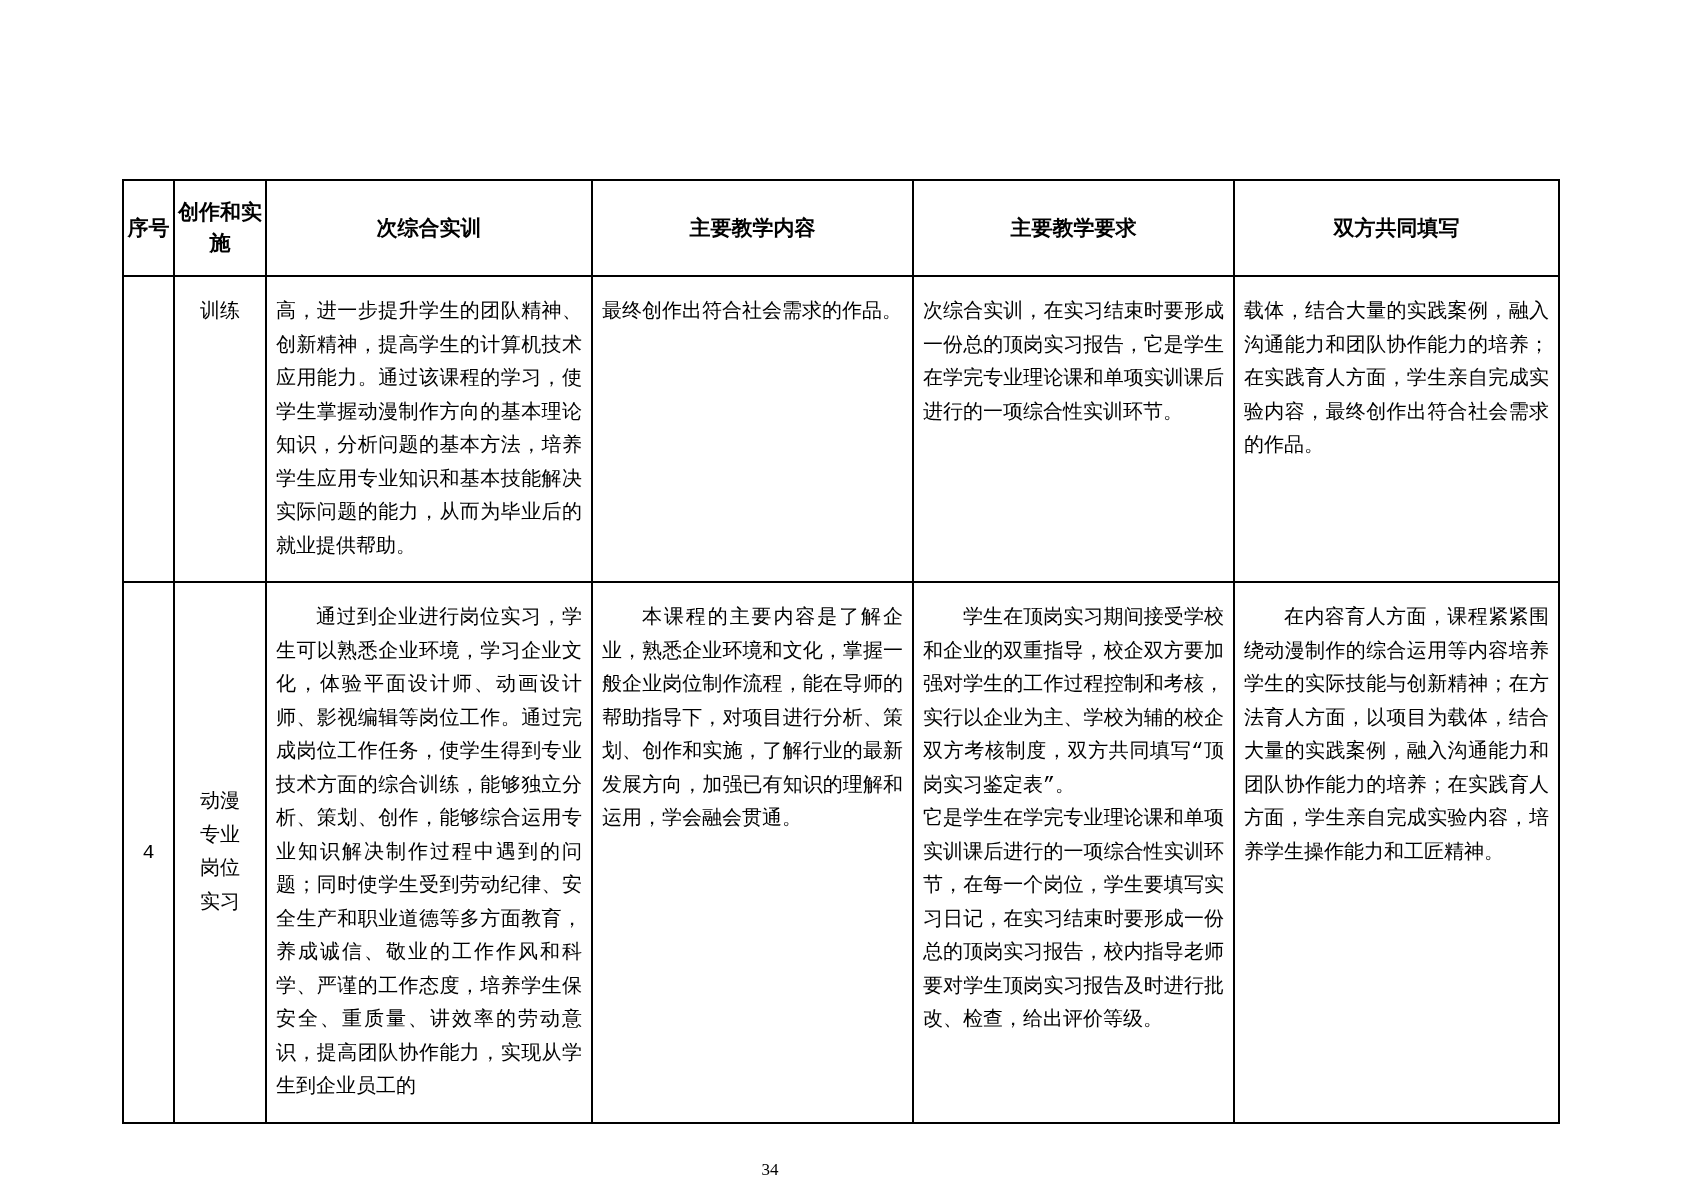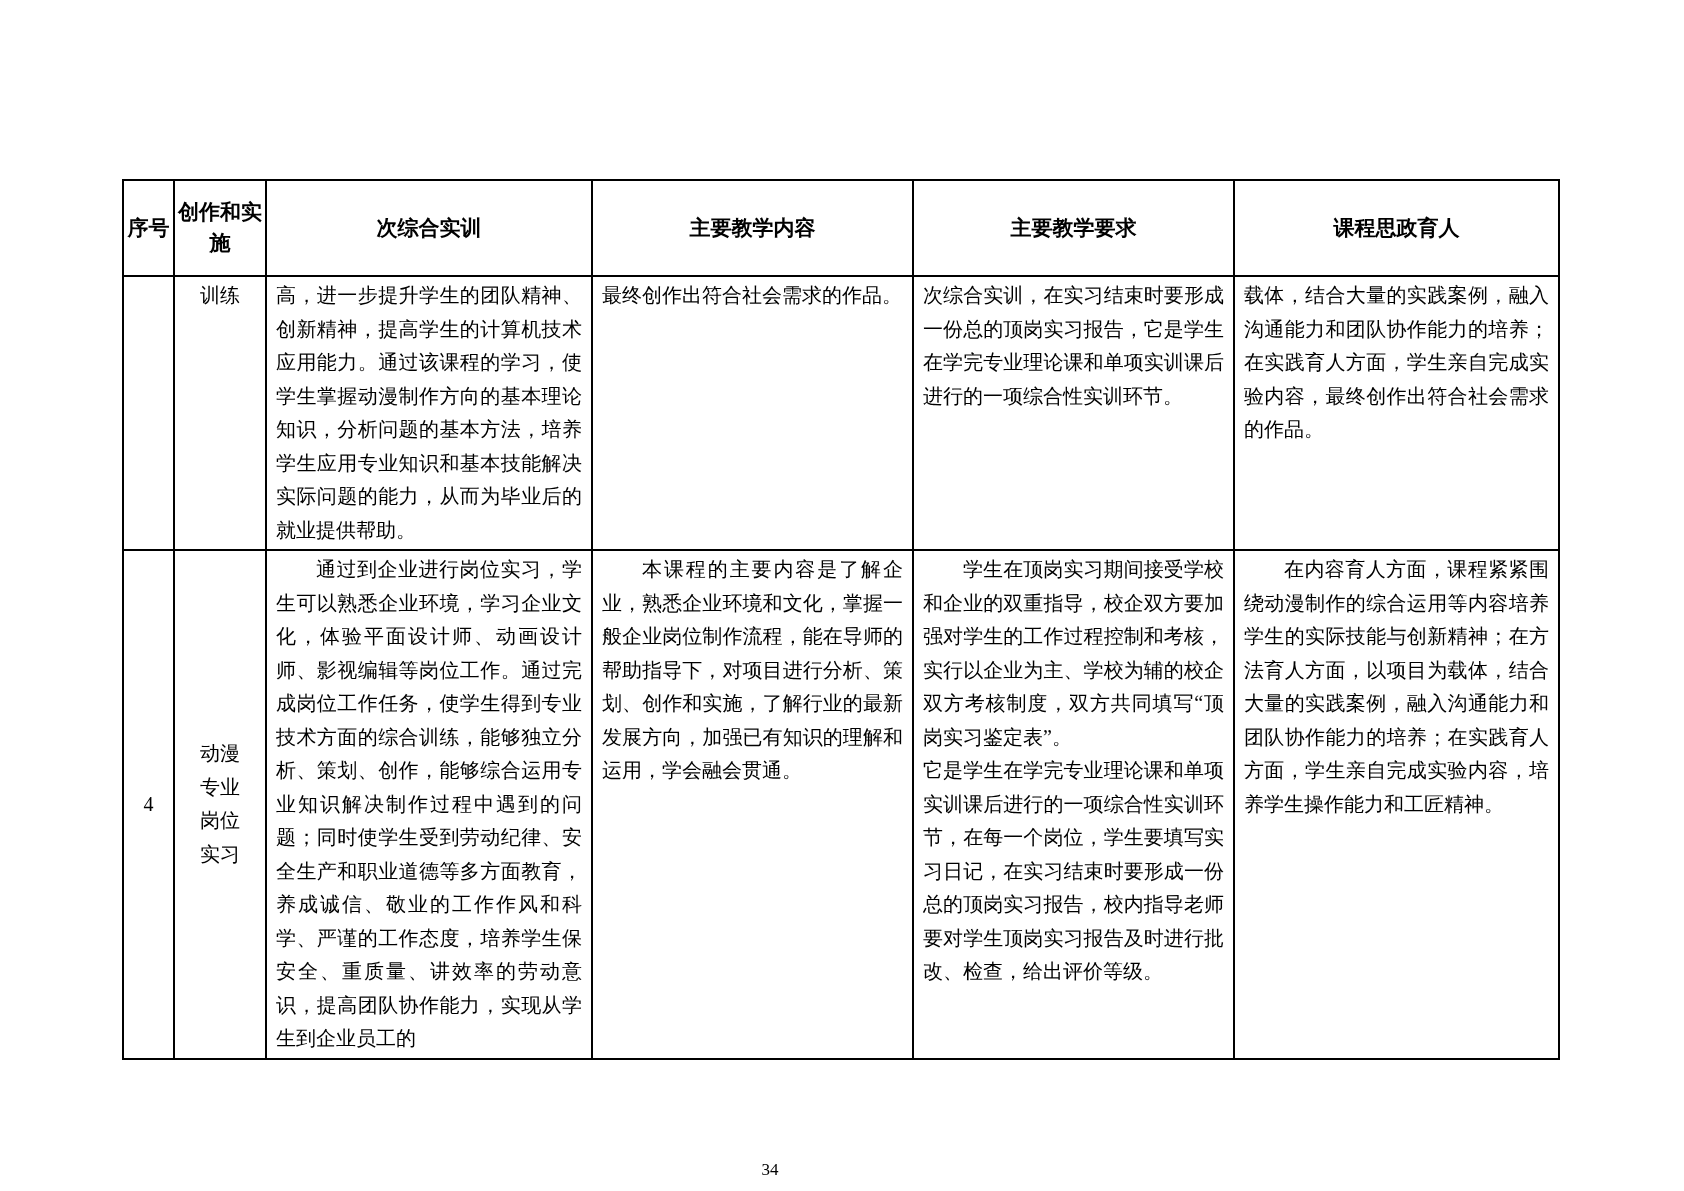--- a/index.html
+++ b/index.html
@@ -25,21 +25,21 @@
   }
   .course-table th {
     height: 35px;
     padding: 16px 2px;
     font-size: 21px;
     font-weight: bold;
     text-align: center;
     vertical-align: middle;
     line-height: 31px;
   }
-  .course-table td { padding: 2px 9px; line-height: 33.5px; }
+  .course-table td { padding: 18px 9px; line-height: 33.5px; font-family: Liberation Mono, monospace; }
   tr.row-1 td { height: 274px; }
   tr.row-2 td { height: 406px; }
 
   td.cell-center { text-align: center; }
   td.v-middle { vertical-align: middle; }
 
   .just { text-align: justify; text-justify: inter-character; }
   .course-table p { margin: 0; padding: 0; }
   .indent { text-indent: 2em; }
   .ideology-offset { margin-top: 34px; }
@@ -66,21 +66,21 @@
       <col style="width:325px">
     </colgroup>
 
     <tbody>
         <tr>
       <th>序号</th>
       <th>创作和实施</th>
       <th>次综合实训</th>
       <th>主要教学内容</th>
       <th>主要教学要求</th>
-      <th>课程思政育人</th>
+      <th>双方共同填写</th>
     </tr>
 
     <tr class="row-1">
       <td class="cell-center"></td>
       <td class="cell-center">
         <span>训练</span>
       </td>
       <td>
         <p class="just">高，进一步提升学生的团队精神、创新精神，提高学生的计算机技术应用能力。通过该课程的学习，使学生掌握动漫制作方向的基本理论知识，分析问题的基本方法，培养学生应用专业知识和基本技能解决实际问题的能力，从而为毕业后的就业提供帮助。</p>
       </td>

